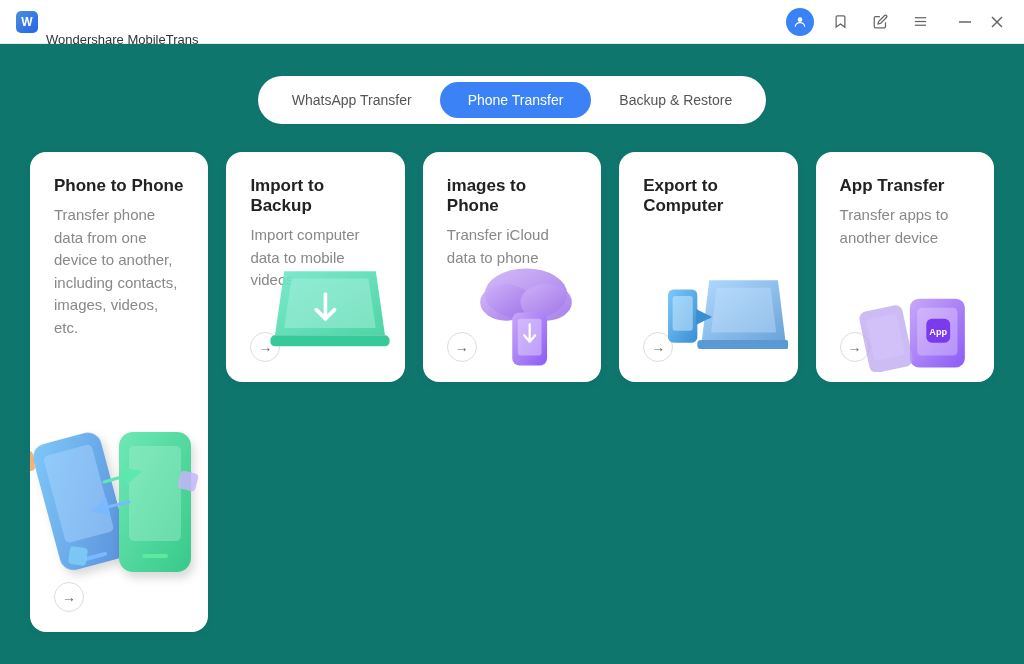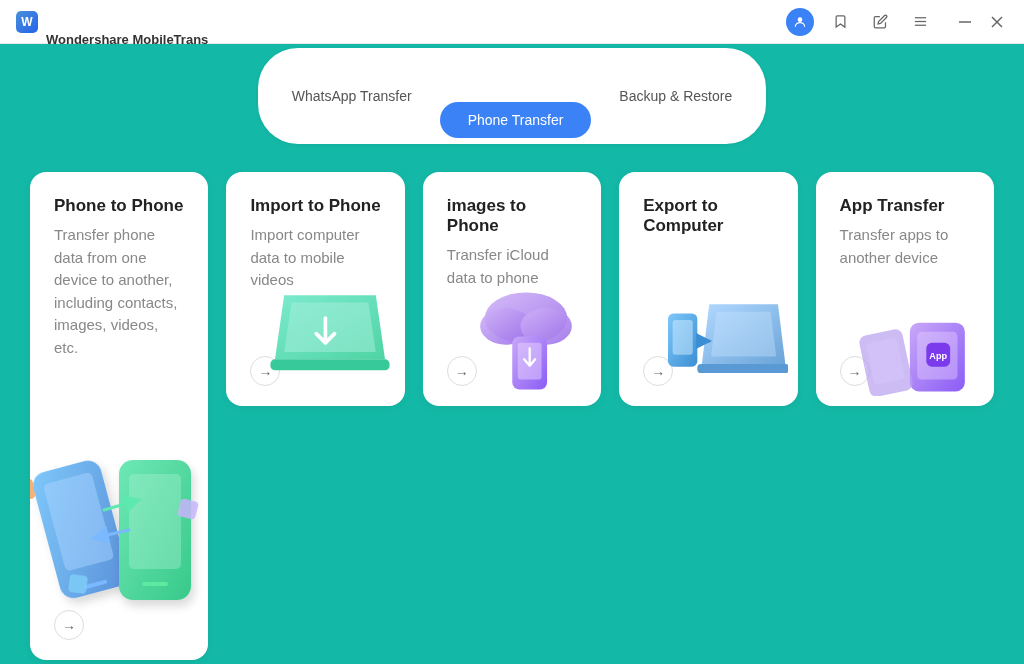--- a/index.html
+++ b/index.html
@@ -36,21 +36,21 @@
       display: flex;
       align-items: center;
       justify-content: center;
       color: white;
       font-size: 12px;
       font-weight: bold;
     }
     .app-title {
       font-size: 13px;
       color: #333;
-      font-weight: 700;
+      font-weight: 400;
       margin-top: 35px;
     }
     .titlebar-right {
       display: flex;
       align-items: center;
       gap: 12px;
     }
     .titlebar-icon {
       width: 28px;
       height: 28px;
@@ -80,22 +80,22 @@
       align-items: center;
       justify-content: center;
       cursor: pointer;
       color: #666;
       font-size: 14px;
     }
 
     
     .main-content {
       flex: 1;
-      background: #14b8a6;
-      padding: 4px 30px;
+      background: #0f766e;
+      padding: 32px 30px;
       display: flex;
       flex-direction: column;
     }
 
     
     .nav-tabs {
       display: flex;
       align-items: center;
       justify-content: center;
       background: #fff;
@@ -112,21 +112,20 @@
       cursor: pointer;
       font-size: 14px;
       font-weight: 500;
       color: #555;
       transition: all 0.2s;
       white-space: nowrap;
     }
     .nav-tab.active {
       background: #3b82f6;
       color: #fff;
-      margin-top: 48px;
     }
 
     
     .cards-grid {
       display: grid;
       grid-template-columns: 1fr 1fr 1fr 1fr 1fr;
       grid-template-rows: auto auto;
       gap: 18px;
       flex: 1;
       border-radius: 18px;
@@ -319,21 +318,21 @@
             <path d="M0,0 L6,3 L0,6 Z" fill="#5de8b0"></path>
           </marker>
           <marker id="arrowBlue" markerWidth="6" markerHeight="6" refX="5" refY="3" orient="auto">
             <path d="M0,0 L6,3 L0,6 Z" fill="#7ab8ff"></path>
           </marker>
         </defs>
       </svg>
     </div>
 
     <div class="card">
-      <div class="card-title">Import to Phone</div>
+      <div class="card-title">Import to Backup</div>
       <div class="card-desc">Import computer data to mobile videos</div>
       <div class="card-arrow">→</div>
 
       <svg class="illus-import" viewBox="0 0 140 120" xmlns="http://www.w3.org/2000/svg">
         <defs>
           <linearGradient id="laptopGrad" x1="0%" y1="0%" x2="100%" y2="100%">
             <stop offset="0%" stop-color="#6ee8c8"></stop>
             <stop offset="100%" stop-color="#3bcf9a"></stop>
           </linearGradient>
         </defs>

